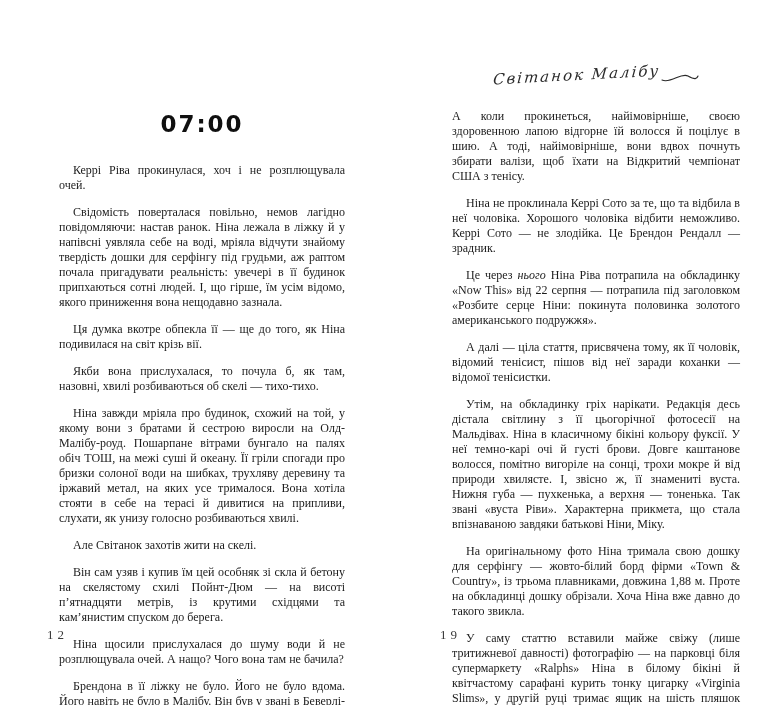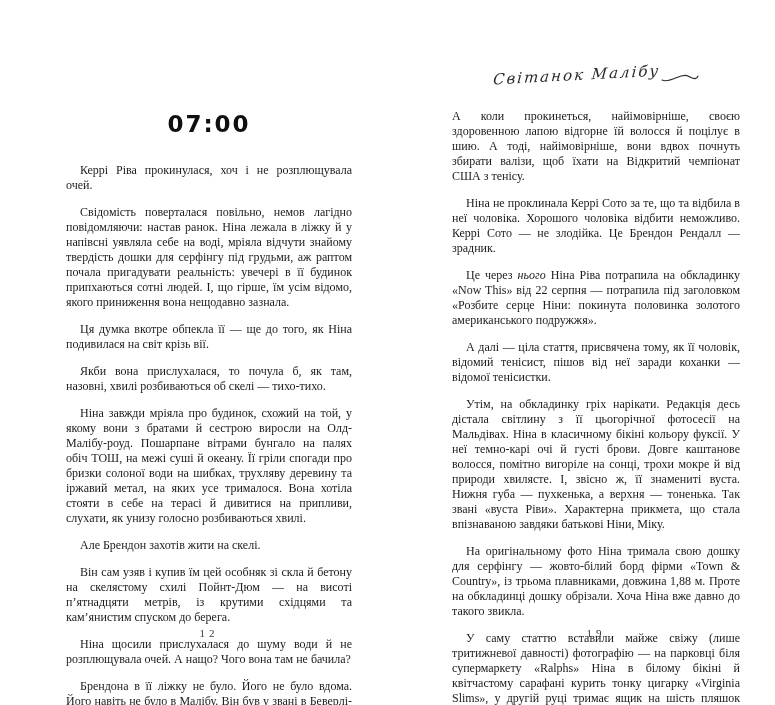--- a/index.html
+++ b/index.html
@@ -9,21 +9,21 @@
     overflow: hidden;
     position: relative;
     font-family: "Liberation Serif", serif;
     color: #1b1b1b;
   }
   .page {
     position: absolute;
     top: 0;
     height: 705px;
   }
-  .page-left  { left: 54px;  width: 310px; }
+  .page-left  { left: 47px;  width: 310px; }
   .page-right { left: 440px; width: 312px; }
 
   .chapter-heading {
     margin-top: 111px;
     margin-bottom: 25px;
     text-align: center;
     font-family: "DejaVu Sans", sans-serif;
     font-weight: 800;
     font-size: 23px;
     line-height: 27px;
@@ -58,41 +58,41 @@
     hyphens: auto;
   }
   .body-text p.no-indent { text-indent: 0; }
   .body-text p.italic { font-style: italic; }
   .body-text em { font-style: italic; }
 
   .page-number {
     position: absolute;
     top: 627px;
     left: 0; right: 0;
-    text-align: center;
-    font-size: 11px;
+    text-align: left;
+    font-size: 13px;
     letter-spacing: 4px;
     color: #3a3a3a;
   }
 </style>
 </head>
 <body>
 
 <div>
 
   <div class="page page-left">
     <div class="chapter-heading">07:00</div>
 
     <div class="body-text">
       <p>Керрі Ріва прокинулася, хоч і не розплющувала очей.</p>
       <p>Свідомість поверталася повільно, немов лагідно повідомляючи: настав ранок. Ніна лежала в ліжку й у напівсні уявляла себе на воді, мріяла відчути знайому твердість дошки для серфінгу під грудьми, аж раптом почала пригадувати реальність: увечері в її будинок припхаються сотні людей. І, що гірше, їм усім відомо, якого приниження вона нещодавно зазнала.</p>
       <p>Ця думка вкотре обпекла її — ще до того, як Ніна подивилася на світ крізь вії.</p>
       <p>Якби вона прислухалася, то почула б, як там, назовні, хвилі розбиваються об скелі — тихо-тихо.</p>
       <p>Ніна завжди мріяла про будинок, схожий на той, у якому вони з братами й сестрою виросли на Олд-Малібу-роуд. Пошарпане вітрами бунгало на палях обіч ТОШ, на межі суші й океану. Її гріли спогади про бризки солоної води на шибках, трухляву деревину та іржавий метал, на яких усе трималося. Вона хотіла стояти в себе на терасі й дивитися на припливи, слухати, як унизу голосно розбиваються хвилі.</p>
-      <p>Але Брендон захотів жити на скелі.</p>
+      <p>Але Світанок захотів жити на скелі.</p>
       <p>Він сам узяв і купив їм цей особняк зі скла й бетону на скелястому схилі Пойнт-Дюм — на висоті п’ятнадцяти метрів, із крутими східцями та кам’янистим спуском до берега.</p>
       <p>Ніна щосили прислухалася до шуму води й не розплющувала очей. А нащо? Чого вона там не бачила?</p>
       <p>Брендона в її ліжку не було. Його не було вдома. Його навіть не було в Малібу. Він був у звані в Беверлі-Гіллз, там, де рожева ліпнина й зелені пальми. Найімовірніше, у цю вранішню пору він спросоння обіймає Керрі Сото.</p>
     </div>
 
     <div class="page-number">12</div>
   </div>
 
   <div class="page page-right">
     <div class="running-head">

